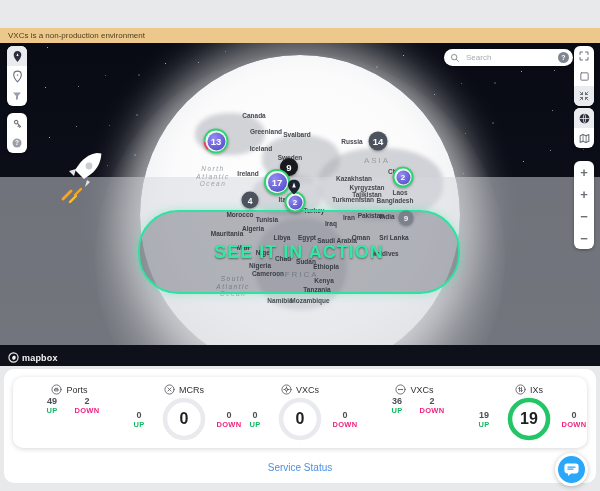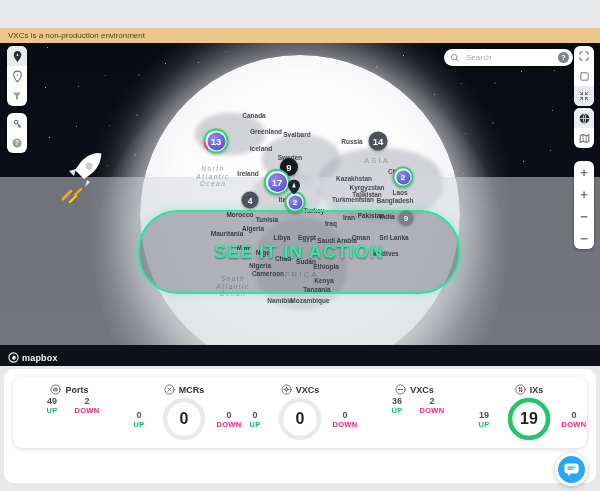--- a/index.html
+++ b/index.html
@@ -60,21 +60,21 @@
       display:flex;align-items:center;justify-content:center;border:none;cursor:pointer;padding:0;}
   #mapbox-attr{position:absolute;left:8px;top:309px;display:flex;align-items:center;gap:3px;z-index:8;opacity:.95;}
   #mapbox-attr span{color:#fff;font-size:9px;font-weight:bold;letter-spacing:.2px;}
   
   #bottom-card{position:absolute;left:4px;top:369px;width:592px;height:114px;background:#fff;border-radius:10px;z-index:10;}
   #gauge-card{position:absolute;left:13px;top:377px;width:574px;height:71px;background:#fff;border-radius:10px;
       box-shadow:0 1px 5px rgba(0,0,0,.16);display:flex;z-index:12;}
   .stat{flex:1;display:flex;flex-direction:column;align-items:center;}
   .stat-head{display:flex;align-items:center;gap:4px;margin-top:7px;}
   .stat-ico{width:11px;height:11px;display:flex;}
-  .stat-label{font-size:9px;font-weight:bold;color:#303236;}
+  .stat-label{font-size:9px;font-weight:normal;color:#303236;}
   .stat-body{display:flex;align-items:center;gap:9px;margin-top:1px;}
   .updown{text-align:center;width:26px;}
   .updown .num{font-size:9px;font-weight:bold;color:#4b4e54;}
   .updown .lbl{font-size:7.5px;font-weight:bold;letter-spacing:.3px;}
   .updown.up .lbl{color:#12b964;}
   .updown.down .lbl{color:#f0237e;}
   .ringwrap{position:relative;width:46px;height:46px;}
   .ringwrap .total{position:absolute;left:0;top:0;width:46px;height:46px;display:flex;align-items:center;
       justify-content:center;font-size:16px;font-weight:bold;color:#1e1f22;}
   #service-status{position:absolute;left:0;top:457px;width:600px;text-align:center;z-index:12;}
@@ -516,20 +516,23 @@
           <div class="ringwrap"><svg width="46" height="46" viewBox="0 0 46 46">
               <circle cx="23" cy="23" r="19" fill="none" stroke="#24c566" stroke-width="4.6"></circle>
             </svg><div class="total">19</div></div>
           <div class="updown down">
             <div class="num">0</div>
             <div class="lbl">DOWN</div>
           </div>
         </div>
       </div>
     </div>
+  <div id="service-status">
+    <a>Service Status</a>
+  </div>
   <div id="chat-button">
     <span style="display:flex;">
       <svg width="17" height="17" viewBox="0 0 24 24">
         <path d="M6 3.5h12a4 4 0 0 1 4 4v6a4 4 0 0 1-4 4h-6.5L7 21v-3.5H6a4 4 0 0 1-4-4v-6a4 4 0 0 1 4-4z" fill="#fff"></path>
         <path d="M7 8.5h10M7 11.5h7" stroke="#2aa7f8" stroke-width="1.8" stroke-linecap="round"></path>
       </svg>
     </span>
   </div>
 
 </div>

